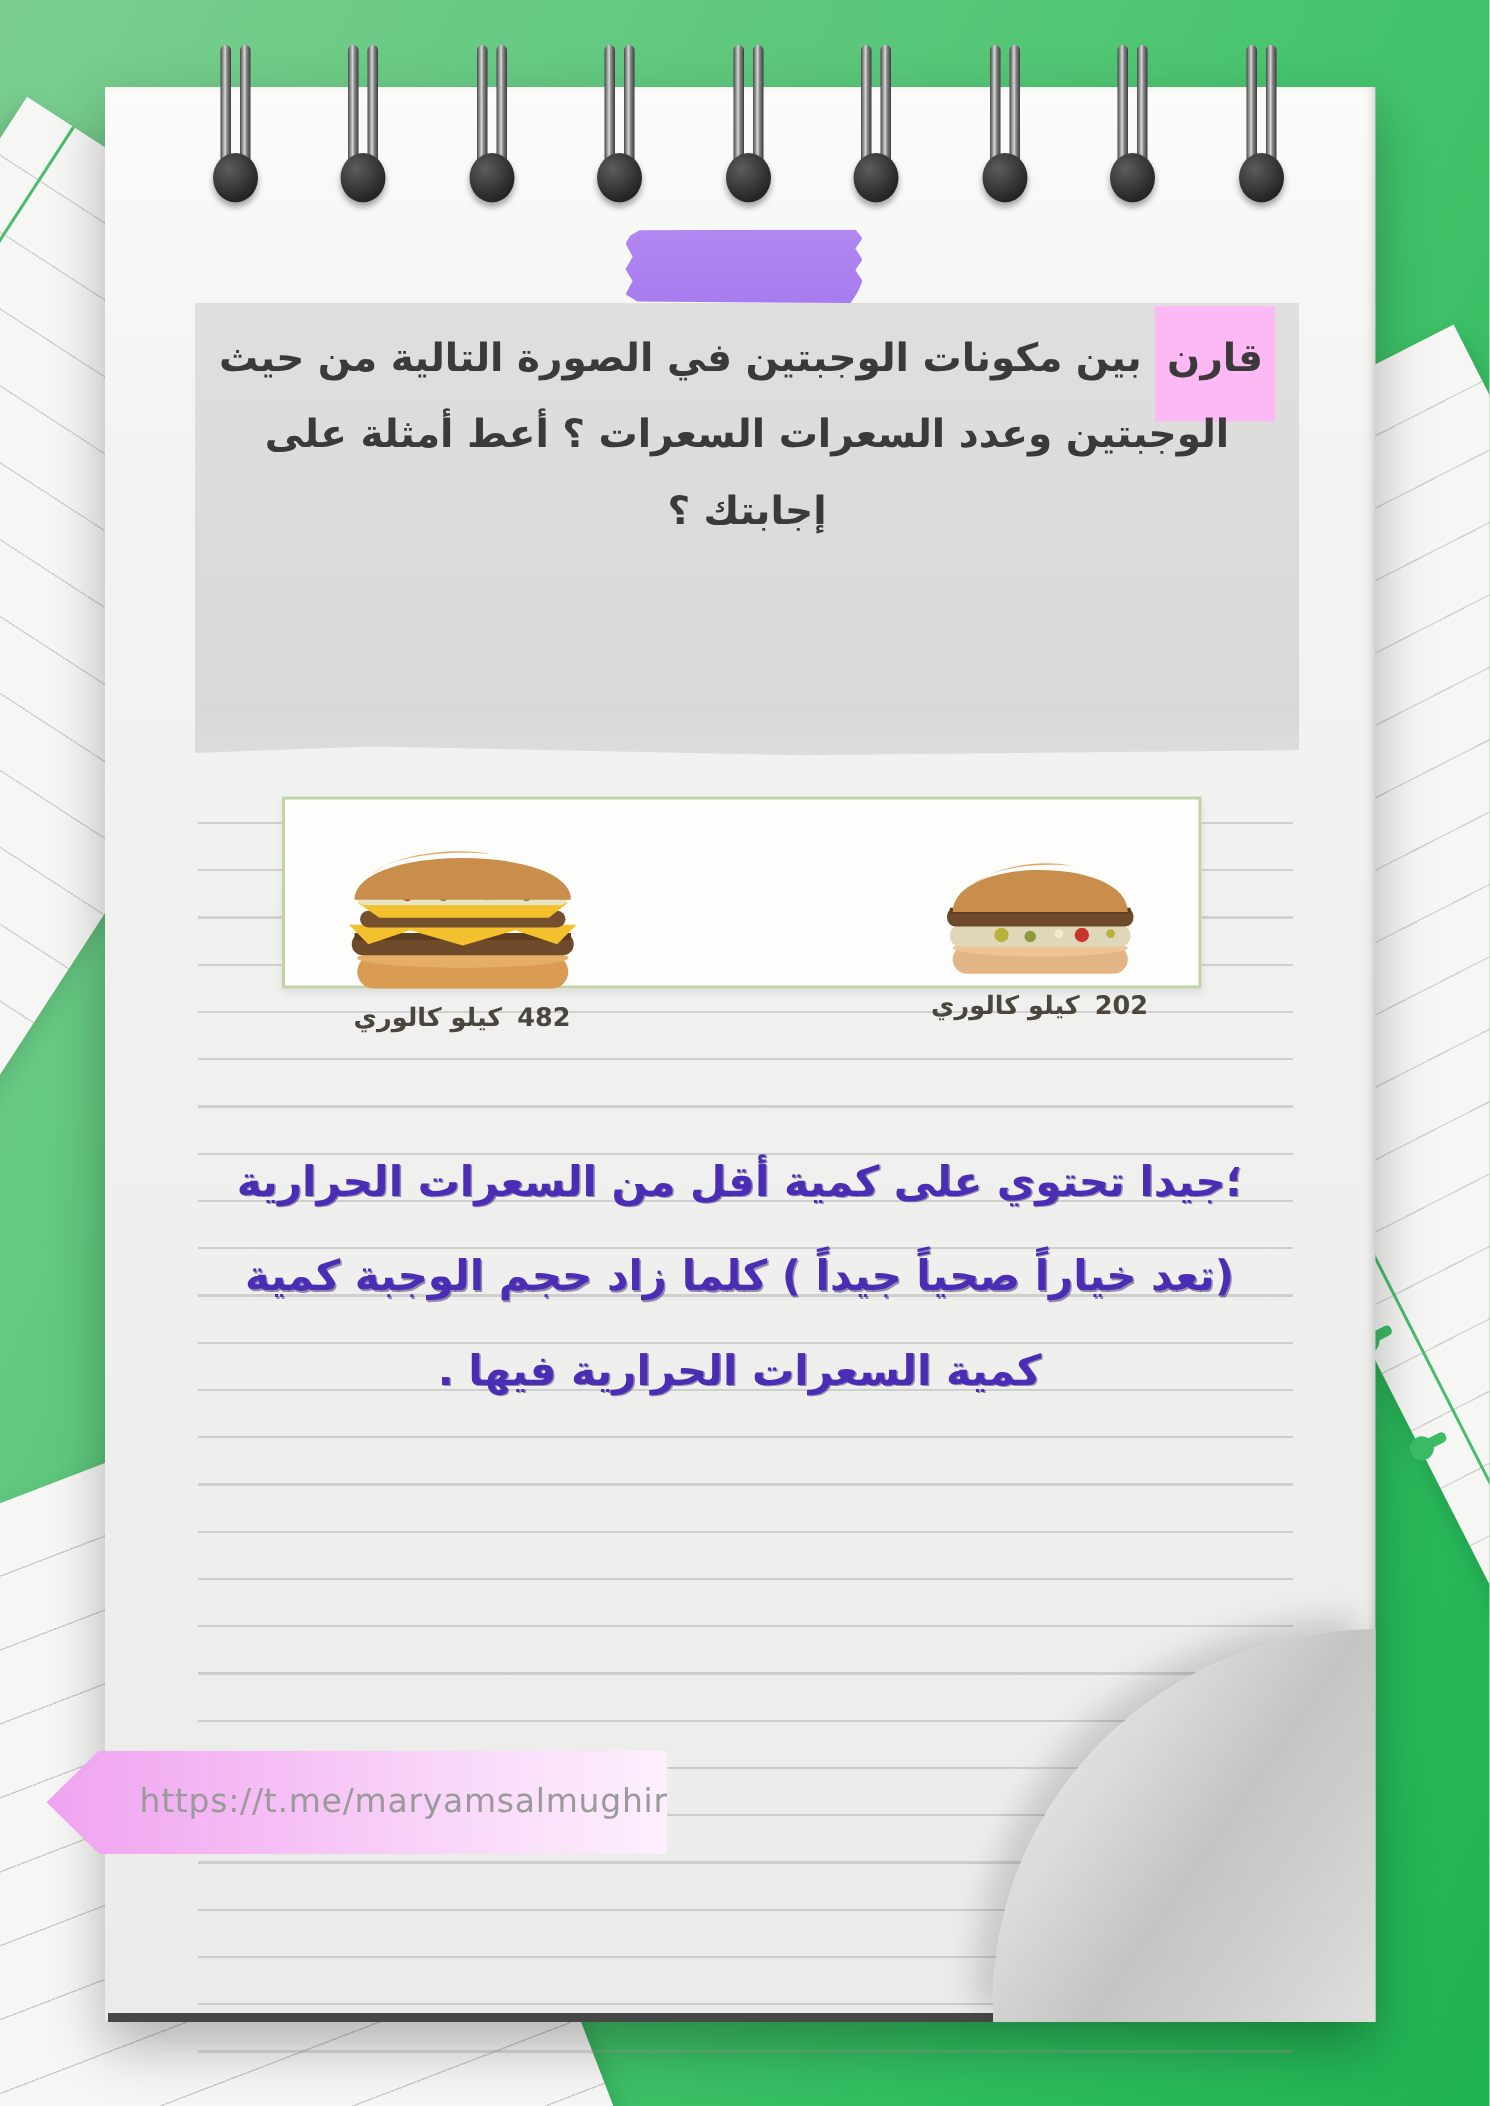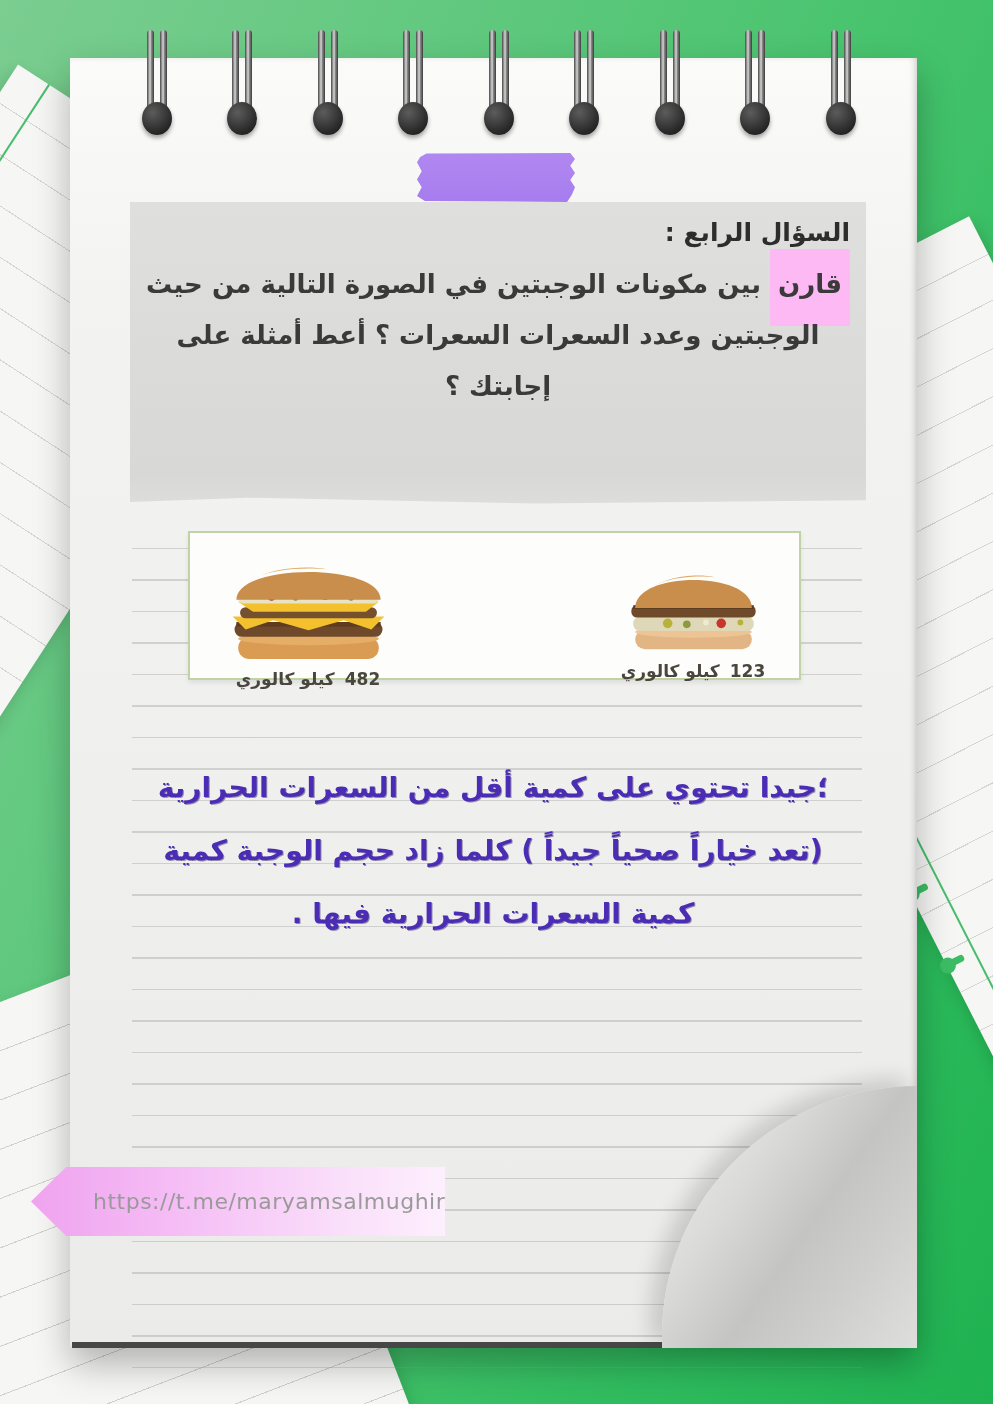--- a/index.html
+++ b/index.html
@@ -46,21 +46,21 @@
     clip-path:polygon(2% 8%,6% 1%,97% 0%,100% 12%,97% 26%,100% 41%,97% 55%,100% 70%,98% 85%,95% 100%,5% 98%,0% 88%,3% 70%,0% 54%,3% 37%,0% 19%);}
   
   .qbox{position:absolute;left:60px;top:144px;width:736px;height:303px;direction:rtl;
     background:linear-gradient(180deg,#dfdfdd 0%,#d8d8d6 90%,#dddddb 100%);
     box-shadow:0 12px 20px rgba(0,0,0,.20);
     clip-path:polygon(0 0,100% 0,100% 98.4%,55% 99.5%,16% 97.6%,0 99%);}
   .q-title{font-size:25px;font-weight:bold;color:#2d2d2d;text-align:right;padding:16px 16px 0 0;}
   .q-body{font-size:26px;font-weight:bold;color:#3a3a3a;text-align:center;line-height:51px;margin-top:12px;padding:0 10px;}
   .hl{display:inline-block;background:#fcb9f4;padding:10px 8px 16px;margin:-10px 0 -16px 0;}
   
-  .figure{position:absolute;left:118px;top:473px;width:613px;height:149px;background:#fdfdfc;
+  .figure{position:absolute;left:118px;top:473px;width:613px;height:128px;background:#fdfdfc;
     border:2px solid #bfd3a5;box-sizing:border-box;box-shadow:0 3px 5px rgba(0,0,0,.08);}
   .meal{position:absolute;text-align:center;}
   .meal-left{left:18px;top:26px;width:200px;}
   .meal-right{left:418px;top:32px;width:170px;}
   .meal-label{direction:rtl;font-size:17px;font-weight:bold;color:#4a463e;margin-top:4px;}
   .meal-label .num{margin-left:10px;}
   
   .answer{position:absolute;left:40px;top:698px;width:766px;direction:rtl;text-align:center;
     font-size:28px;font-weight:bold;color:#4a2cb5;line-height:63px;
     text-shadow:1px 1px 0 rgba(38,18,92,.45);}
@@ -136,21 +136,20 @@
     </div>
   <div class="ring" style="left:754px">
       <span class="prong p1"></span>
       <span class="prong p2"></span>
       <span class="ball"></span>
     </div>
 
   <div class="tape"></div>
 
   <div class="qbox">
-    <div class="q-title">السؤال الرابع :</div>
     <div class="q-body">
       <div><span class="hl">قارن</span> <span>بين مكونات الوجبتين في الصورة التالية من حيث</span></div>
       <div>الوجبتين وعدد السعرات السعرات ؟ أعط أمثلة على</div>
       <div>إجابتك ؟</div>
     </div>
   </div>
 
   <div class="figure">
     <div class="meal meal-left">
       <svg width="185" height="102" viewBox="0 0 200 110">
@@ -182,21 +181,21 @@
         <circle cx="48" cy="61" r="5" fill="#b9b23a"></circle>
           <circle cx="68" cy="62" r="4" fill="#8a9a3d"></circle>
         <circle cx="104" cy="61" r="5" fill="#c8352c"></circle>
           <circle cx="88" cy="60" r="3" fill="#f0ead0"></circle>
           <circle cx="124" cy="60" r="3" fill="#b9b23a"></circle>
         <rect x="10" y="42" width="130" height="13" rx="6" fill="#6e4a2b"></rect>
         <rect x="12" y="42" width="126" height="4" fill="#5c3b20"></rect>
         <path d="M14,45 C14,6 136,6 136,45 Z" fill="#c98e4b"></path>
         <path d="M26,28 C38,14 74,10 98,13 C78,8 42,12 26,28 Z" fill="#dfa968"></path>
       </svg>
-      <div class="meal-label"><span class="num">123</span><span>كيلو كالوري</span></div>
+      <div class="meal-label"><span class="num">202</span><span>كيلو كالوري</span></div>
     </div>
   </div>
 
   <div class="answer">
     <div>؛جيدا تحتوي على كمية أقل من السعرات الحرارية</div>
     <div>(تعد خياراً صحياً جيداً ) كلما زاد حجم الوجبة كمية</div>
     <div>كمية السعرات الحرارية فيها .</div>
   </div>
 
   <div class="banner">

